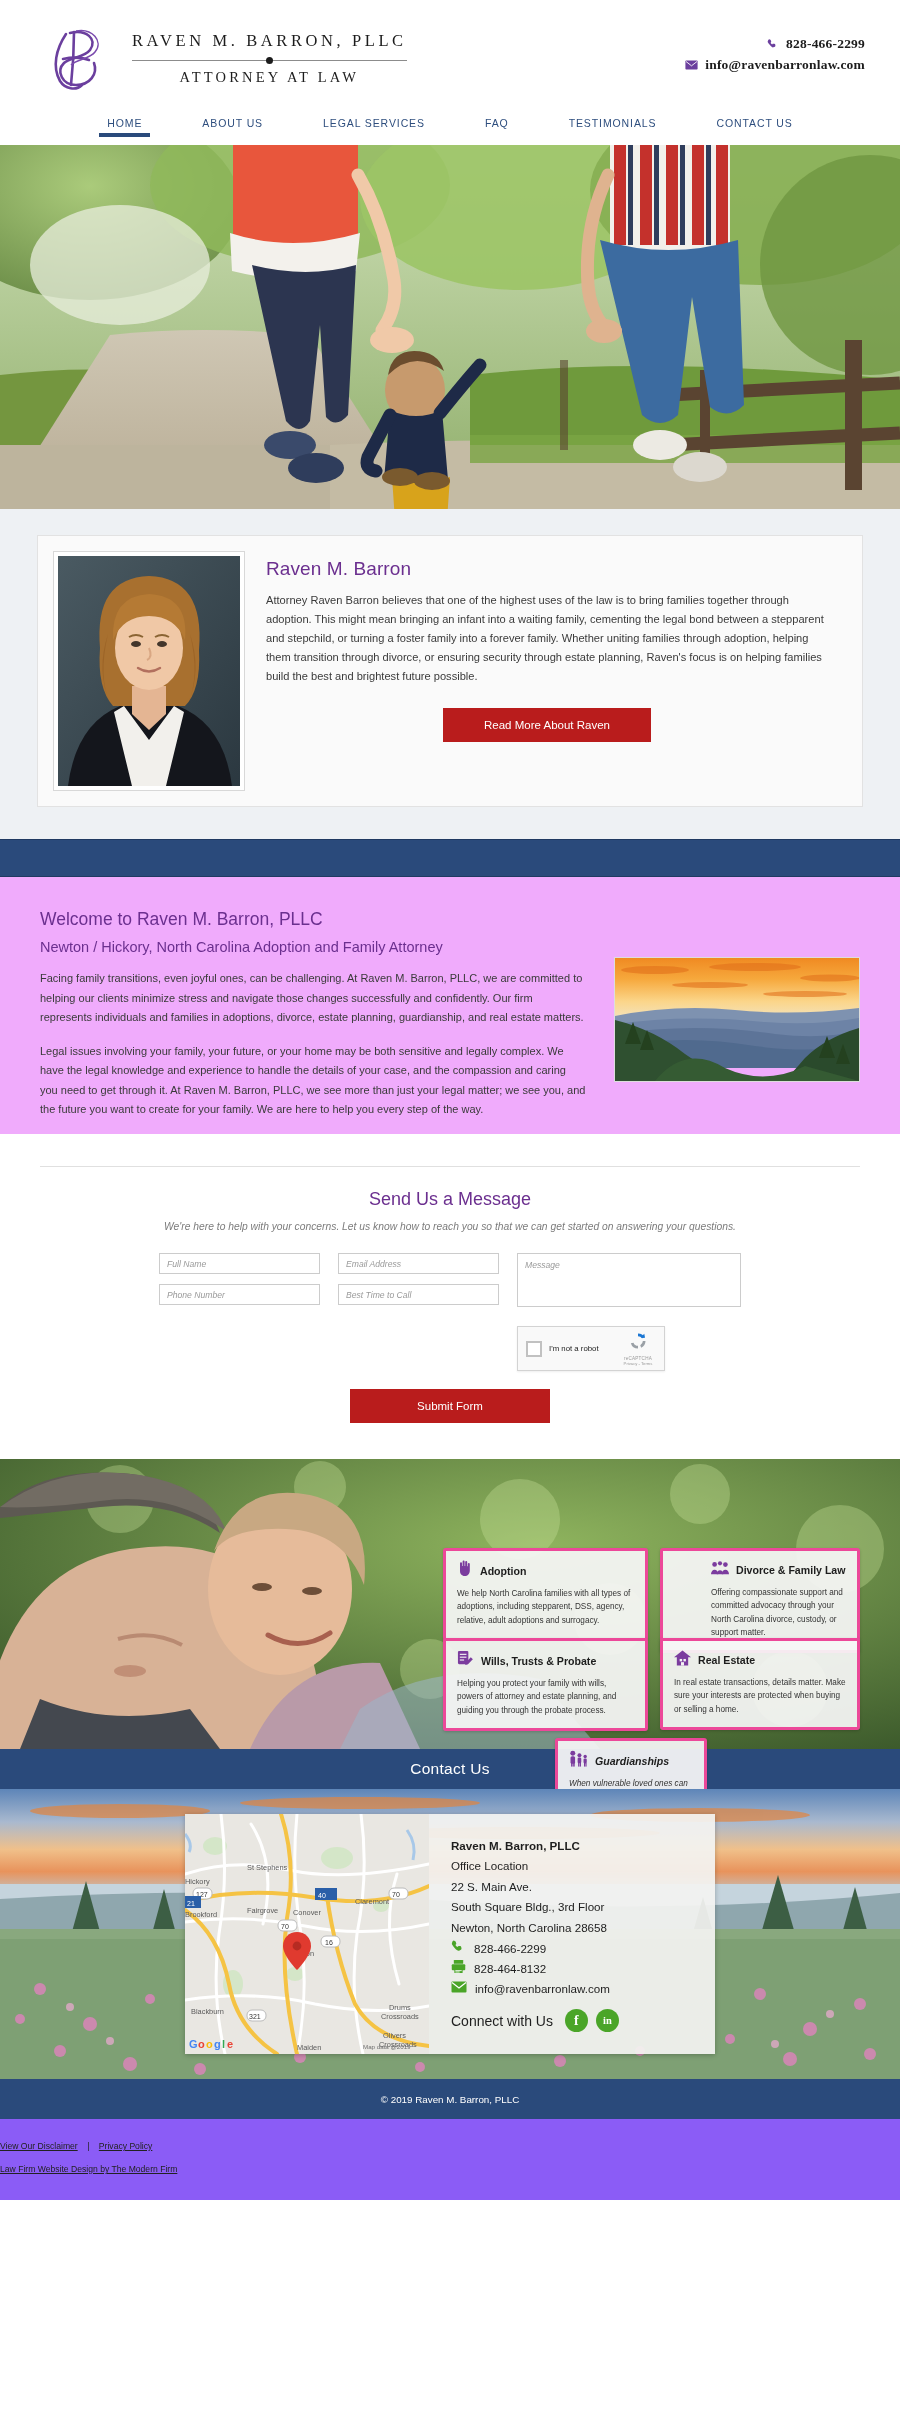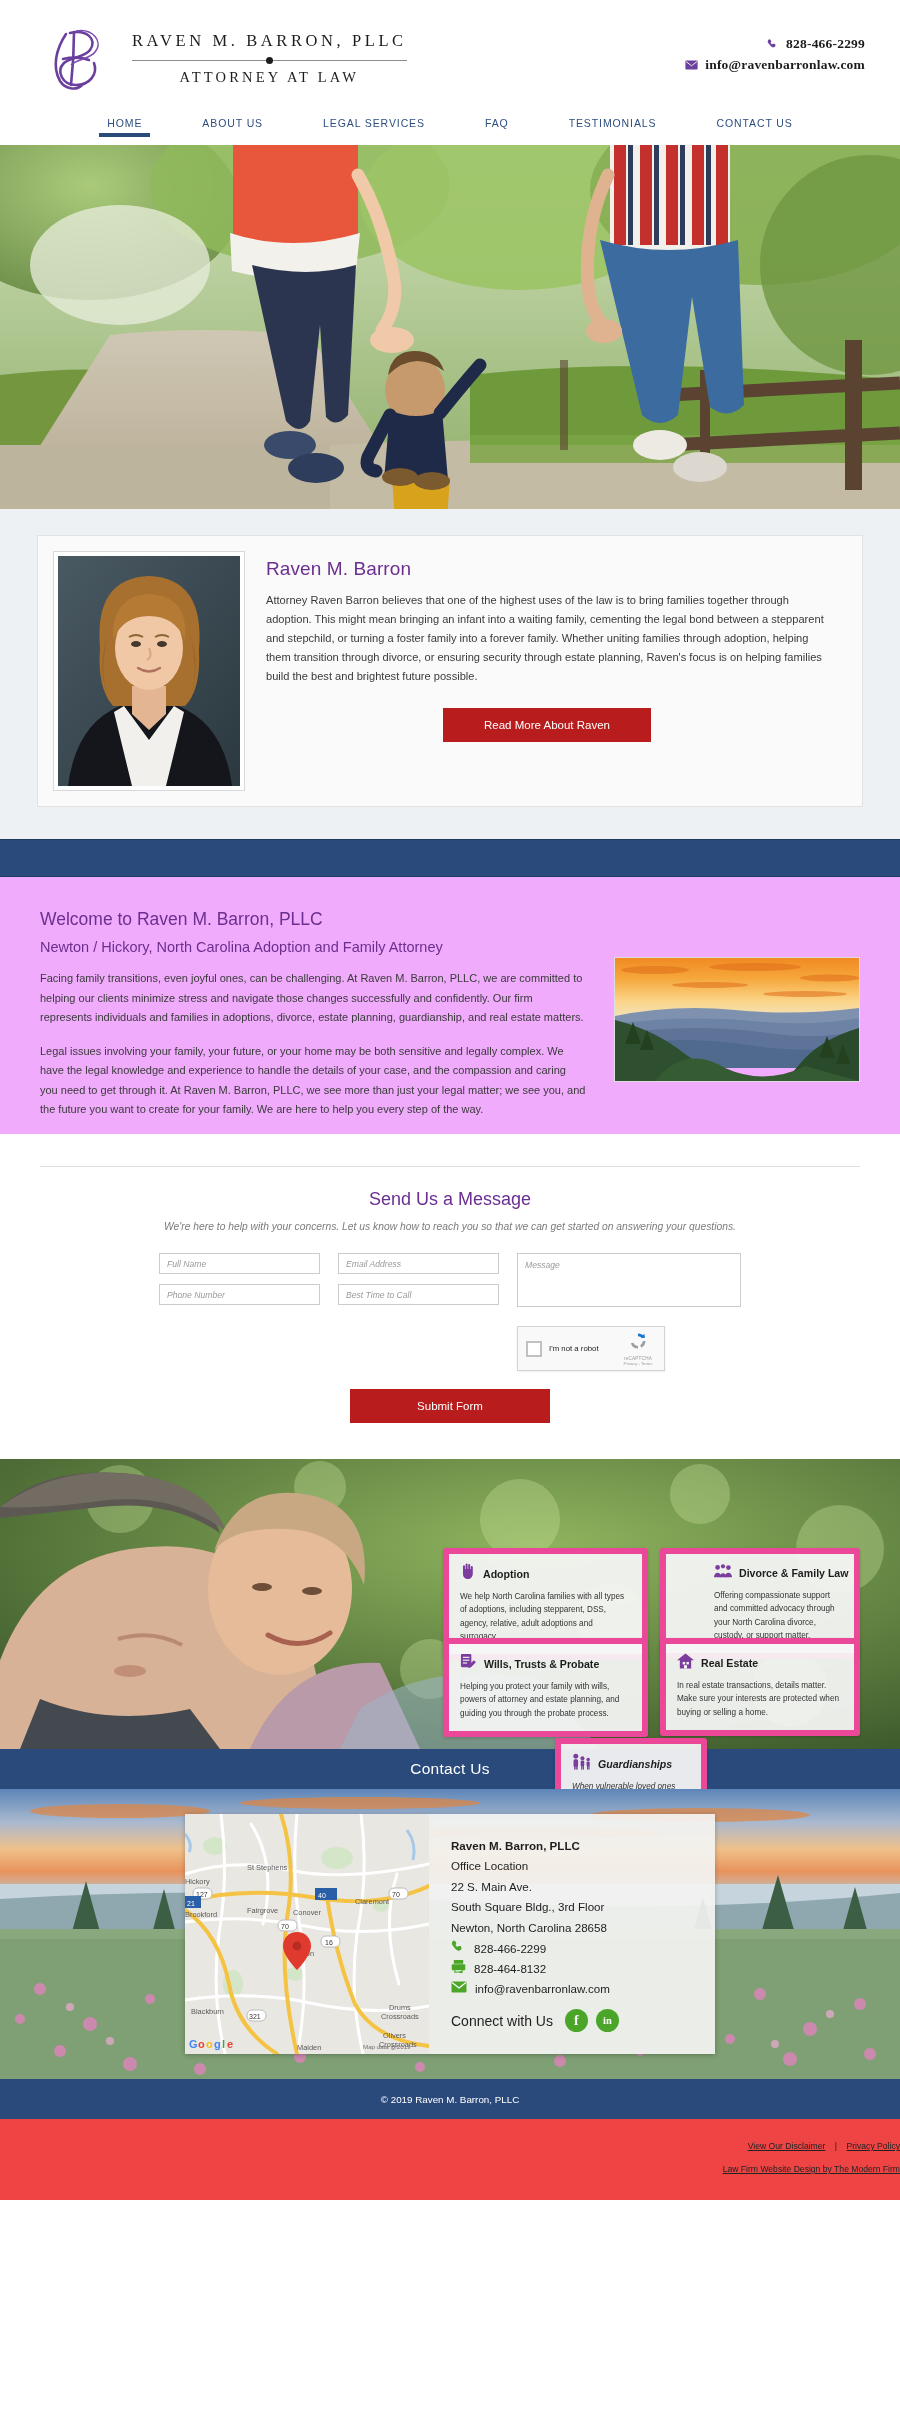--- a/index.html
+++ b/index.html
@@ -283,21 +283,21 @@
     position: relative;
     height: 290px;
     overflow: hidden;
     background: #4e6b3e;
   }
   .practice-bg { position: absolute; inset: 0; }
   .cards { position: absolute; inset: 0; }
   .card {
     position: absolute;
     background: rgba(246,246,246,0.93);
-    border: 6px solid #ec4899;
+    border: 3px solid #ec4899;
     border-radius: 3px;
     padding: 9px 11px 11px 11px;
     box-shadow: 0 1px 3px rgba(0,0,0,.18);
   }
   .card-head { display: flex; align-items: center; gap: 7px; margin-bottom: 6px; }
   .card-title { font-size: 10.6px; font-weight: bold; color: #1d1d1d; white-space: nowrap;}
   .card-text { font-size: 8.2px; line-height: 1.62; color: #333333; }
   #card-adoption    { left: 443px; top: 1548px; }
   #card-divorce     { left: 660px; top: 1548px; padding-left: 48px; }
   #card-wills       { left: 443px; top: 1638px; }
@@ -349,23 +349,23 @@
 
   
   .footer-bar {
     height: 40px;
     background: #2a4a7b;
     color: #ffffff;
     display: flex; align-items: center; justify-content: center;
     font-size: 9.8px;
   }
   .footer-links {
-    background: #ef4444;
+    background: #8b5cf6;
     padding: 16px 0 24px 0;
-    text-align: right;
+    text-align: left;
   }
   .footer-links a {
     color: #222222;
     font-size: 8.6px;
     text-decoration: underline;
   }
   .footer-links .sep { color: #222; font-size: 8.6px; margin: 0 5px; }
   .footer-links .row2 { margin-top: 5px; }
 </style>
 </head>

